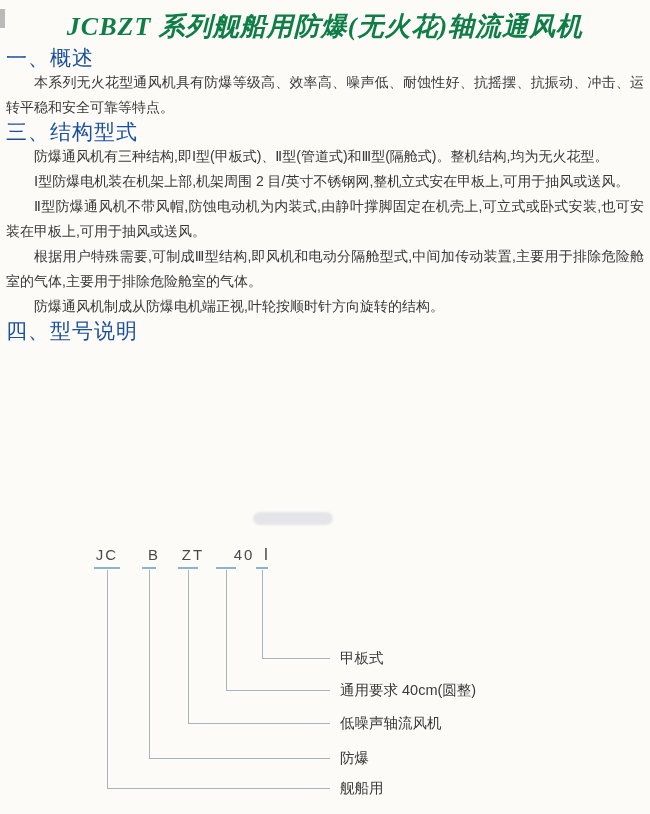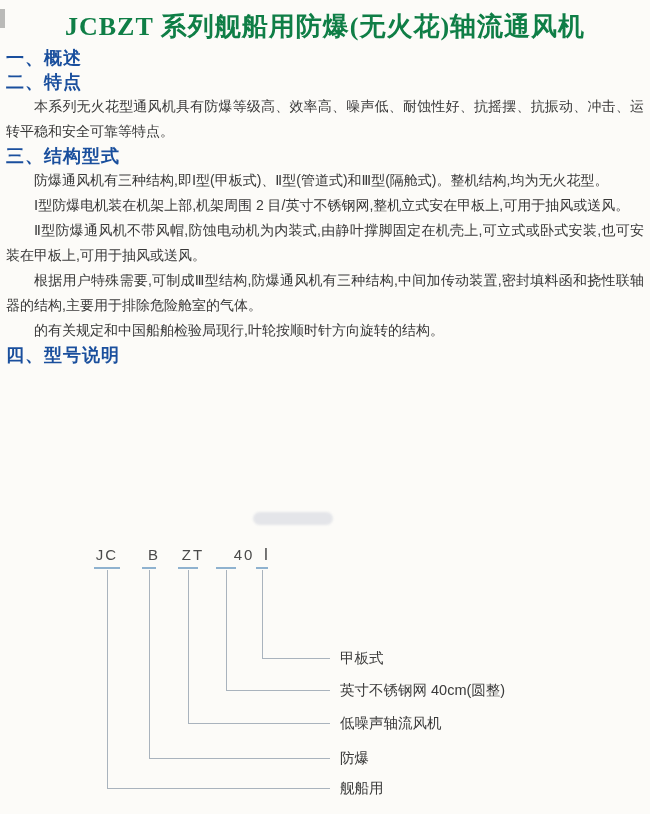--- a/index.html
+++ b/index.html
@@ -7,26 +7,26 @@
     width:650px; height:814px;
     background:#fcfbf8;
     font-family:"Liberation Sans","DejaVu Sans",sans-serif;
     position:relative; overflow:hidden;
   }
   .page { position:absolute; inset:0; padding:0 6px; box-sizing:border-box; }
 
   .title {
     margin:8px 0 0; text-align:center;
     font-family:"Liberation Serif","DejaVu Serif",serif;
-    font-weight:bold;
+    font-style:italic; font-weight:bold;
     font-size:26px; line-height:38px; letter-spacing:1px;
     color:var(--title-green,#0f7e46);
   }
   h2.sec {
-    margin:0; font-size:18px; line-height:24px; font-weight:bold;
+    margin:0; font-size:21px; line-height:24px; font-weight:normal;
     letter-spacing:1px; color:var(--heading-blue,#1a4f9d);
   }
   .s1 { margin-top:30px; }
   .s2 { margin-top:4px; }
   .s3 { margin-top:4px; }
   .s4 { margin-top:2px; }
   p.body {
     margin:0; font-size:14px; line-height:25px;
     color:var(--body-text,#383838);
     text-align:justify; text-indent:2em;
@@ -81,29 +81,28 @@
 <body>
 
 <div class="page">
 
   <div class="edge-mark"></div>
 
   <h1 class="title">JCBZT 系列舰船用防爆(无火花)轴流通风机</h1>
 
   <h2 class="sec s1">一、概述</h2>
 
-  <h2 class="sec s2">二、特点</h2>
   <p class="body mt3">本系列无火花型通风机具有防爆等级高、效率高、噪声低、耐蚀性好、抗摇摆、抗振动、冲击、运转平稳和安全可靠等特点。</p>
 
   <h2 class="sec s3">三、结构型式</h2>
   <p class="body mt2">防爆通风机有三种结构,即Ⅰ型(甲板式)、Ⅱ型(管道式)和Ⅲ型(隔舱式)。整机结构,均为无火花型。</p>
   <p class="body">Ⅰ型防爆电机装在机架上部,机架周围 2 目/英寸不锈钢网,整机立式安在甲板上,可用于抽风或送风。</p>
   <p class="body">Ⅱ型防爆通风机不带风帽,防蚀电动机为内装式,由静叶撑脚固定在机壳上,可立式或卧式安装,也可安装在甲板上,可用于抽风或送风。</p>
-  <p class="body">根据用户特殊需要,可制成Ⅲ型结构,防爆通风机有三种结构,中间加传动装置,密封填料函和挠性联轴器的结构,主要用于排除危险舱室的气体。</p>
-  <p class="body">的有关规定和中国船舶检验局现行,叶轮按顺时针方向旋转的结构。</p>
+  <p class="body">根据用户特殊需要,可制成Ⅲ型结构,即风机和电动分隔舱型式,中间加传动装置,主要用于排除危险舱室的气体,主要用于排除危险舱室的气体。</p>
+  <p class="body">防爆通风机制成从防爆电机端正视,叶轮按顺时针方向旋转的结构。</p>
 
   <h2 class="sec s4">四、型号说明</h2>
 
   <div class="smudge"></div>
 
   <div class="diagram">
     <div class="code c1">JC</div>
     <div class="code c2">B</div>
     <div class="code c3">ZT</div>
     <div class="code c4">40</div>
@@ -123,17 +122,17 @@
 
     <div class="hl h1"></div>
     <div class="hl h2"></div>
     <div class="hl h3"></div>
     <div class="hl h4"></div>
     <div class="hl h5"></div>
 
     <div class="lbl l1">舰船用</div>
     <div class="lbl l2">防爆</div>
     <div class="lbl l3">低噪声轴流风机</div>
-    <div class="lbl l4">英寸不锈钢网 40cm(圆整)</div>
+    <div class="lbl l4">通用要求 40cm(圆整)</div>
     <div class="lbl l5">甲板式</div>
   </div>
 
 </div>
 
 </body></html>

